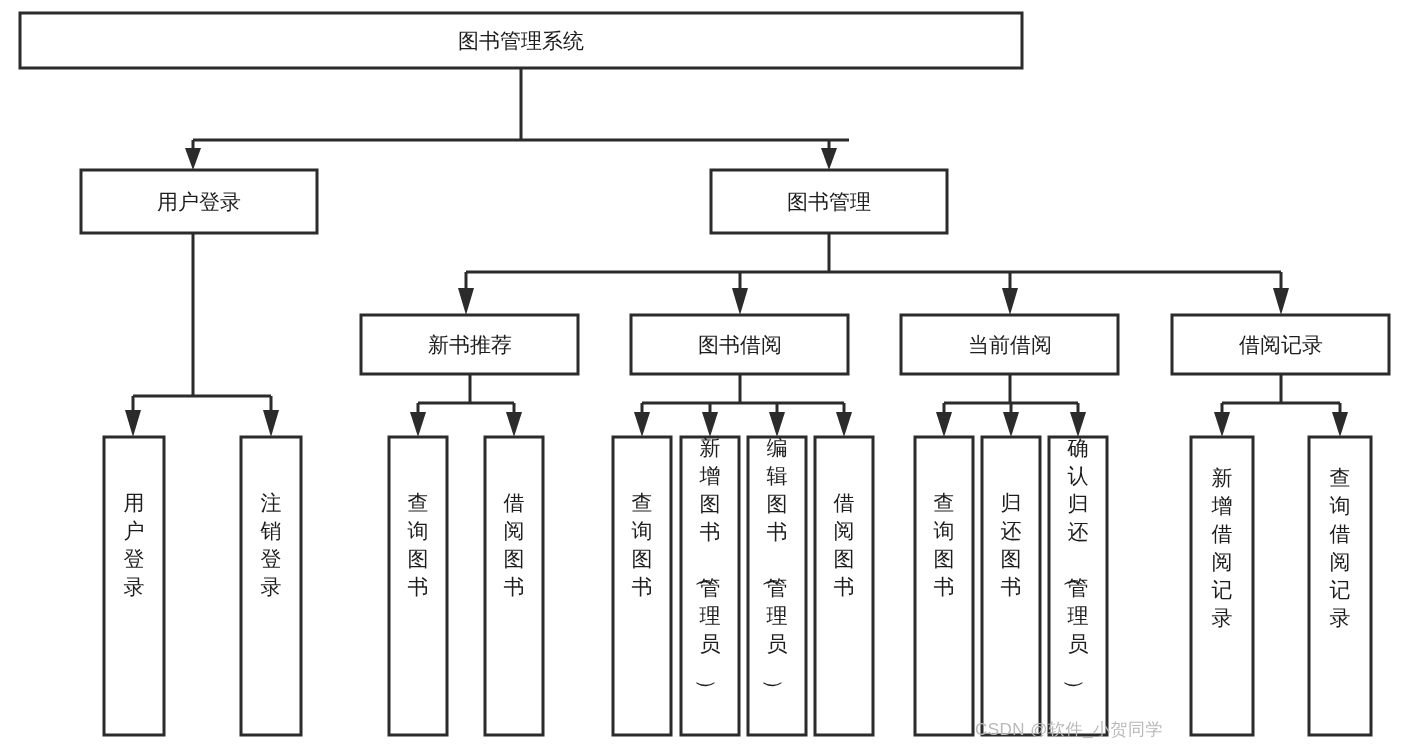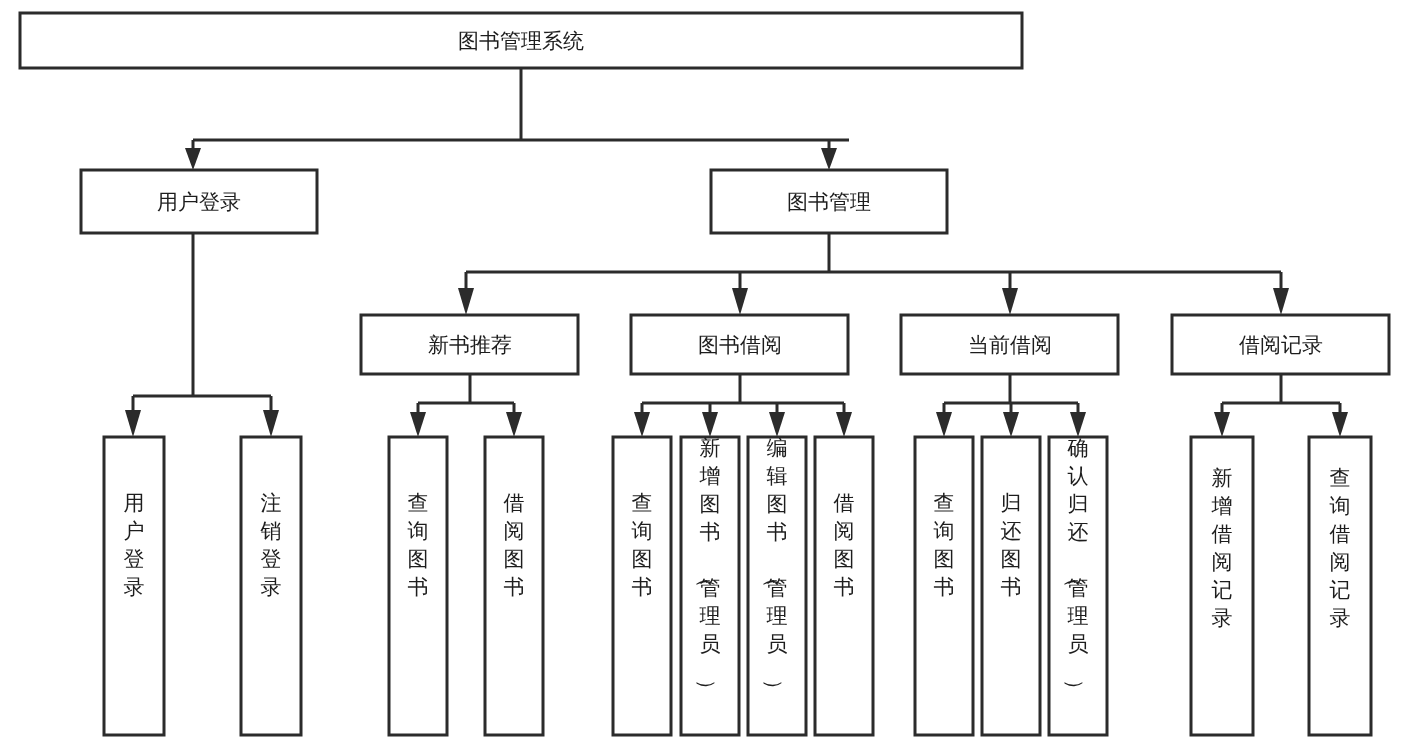--- a/index.html
+++ b/index.html
@@ -244,14 +244,15 @@
       <text class="node-label-v" x="1222" y="485"><tspan x="1222" dy="0">新</tspan><tspan x="1222" dy="28">增</tspan><tspan x="1222" dy="28">借</tspan><tspan x="1222" dy="28">阅</tspan><tspan x="1222" dy="28">记</tspan><tspan x="1222" dy="28">录</tspan></text>
     </g>
 
     <g>
       <rect class="node-box" x="1309" y="437" width="62" height="298"></rect>
       <text class="node-label-v" x="1340" y="485"><tspan x="1340" dy="0">查</tspan><tspan x="1340" dy="28">询</tspan><tspan x="1340" dy="28">借</tspan><tspan x="1340" dy="28">阅</tspan><tspan x="1340" dy="28">记</tspan><tspan x="1340" dy="28">录</tspan></text>
     </g>
 
   </svg>
 
+  <div class="watermark-text">CSDN @软件_小贺同学</div>
 
 </div>
 
 </body></html>

